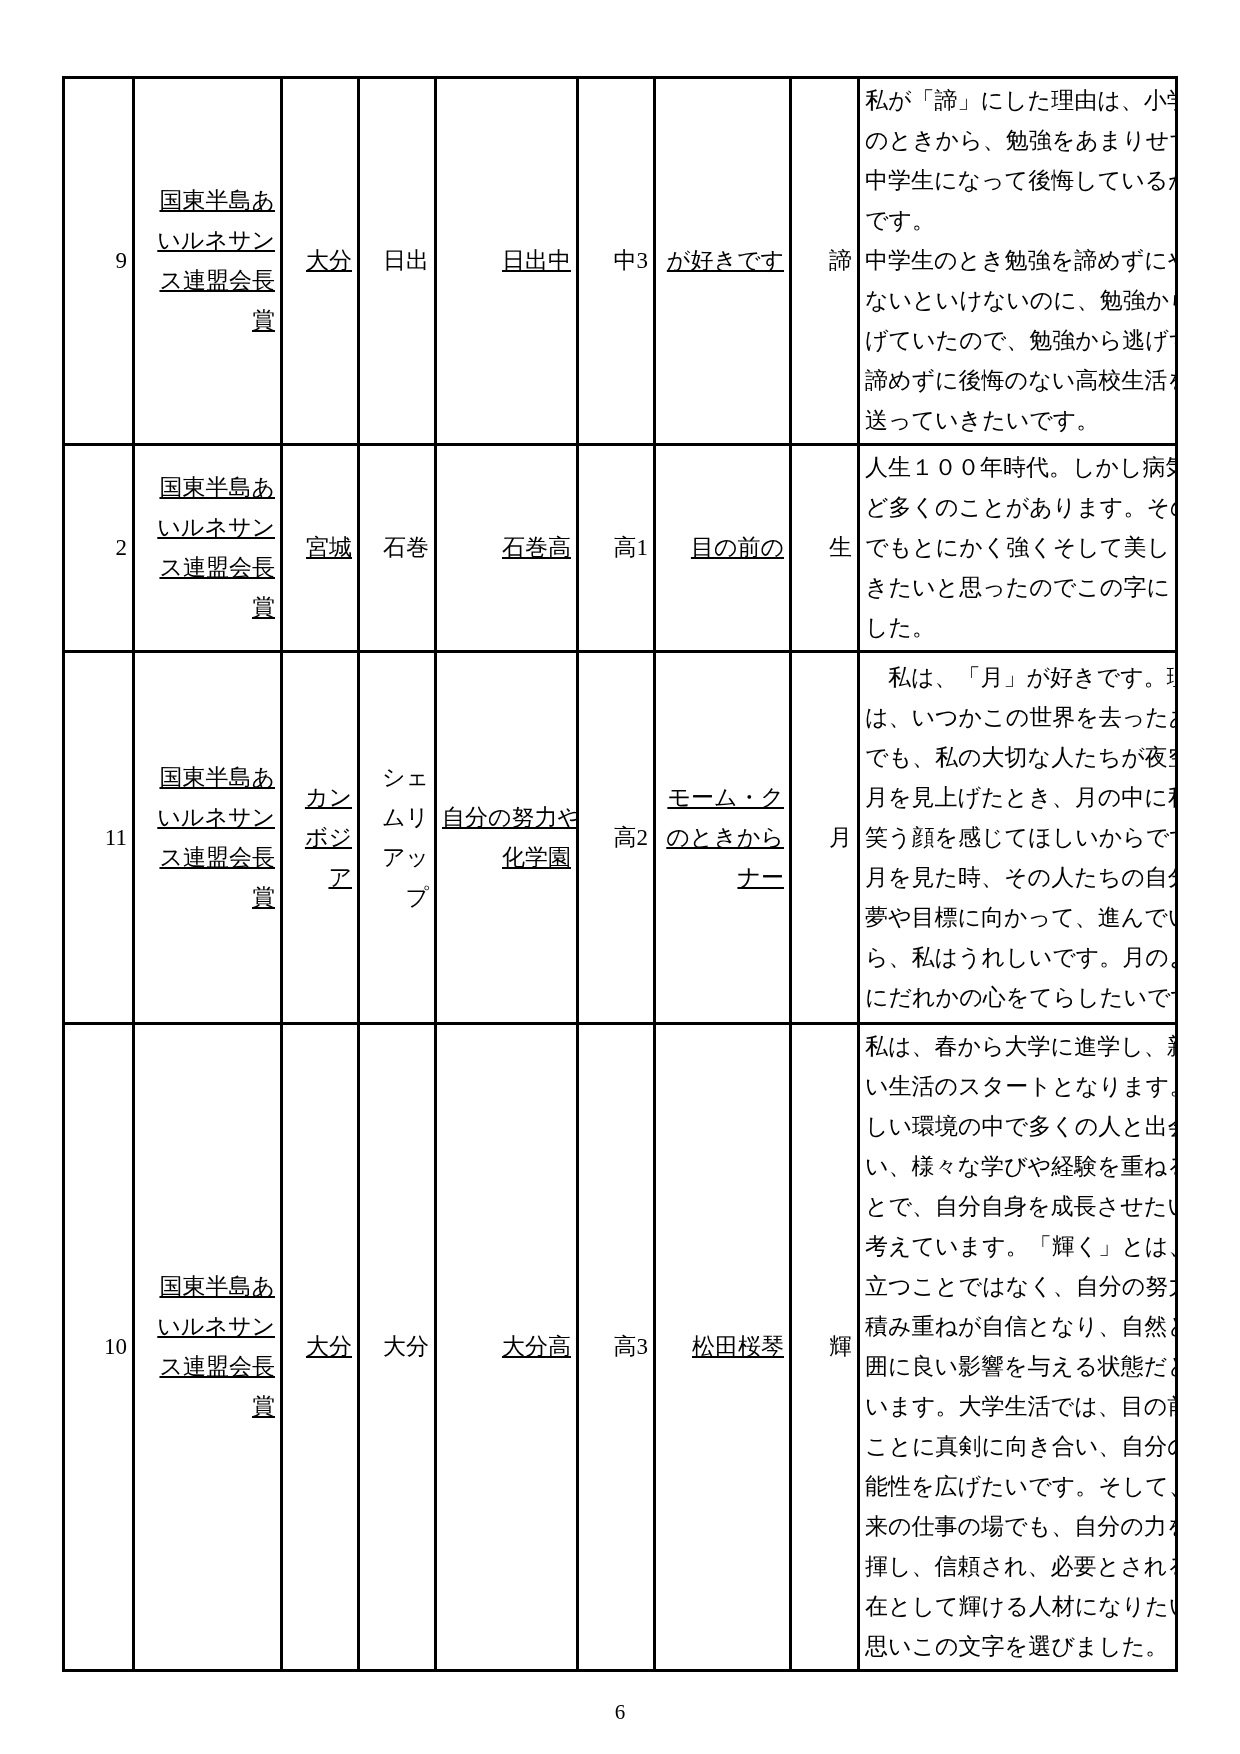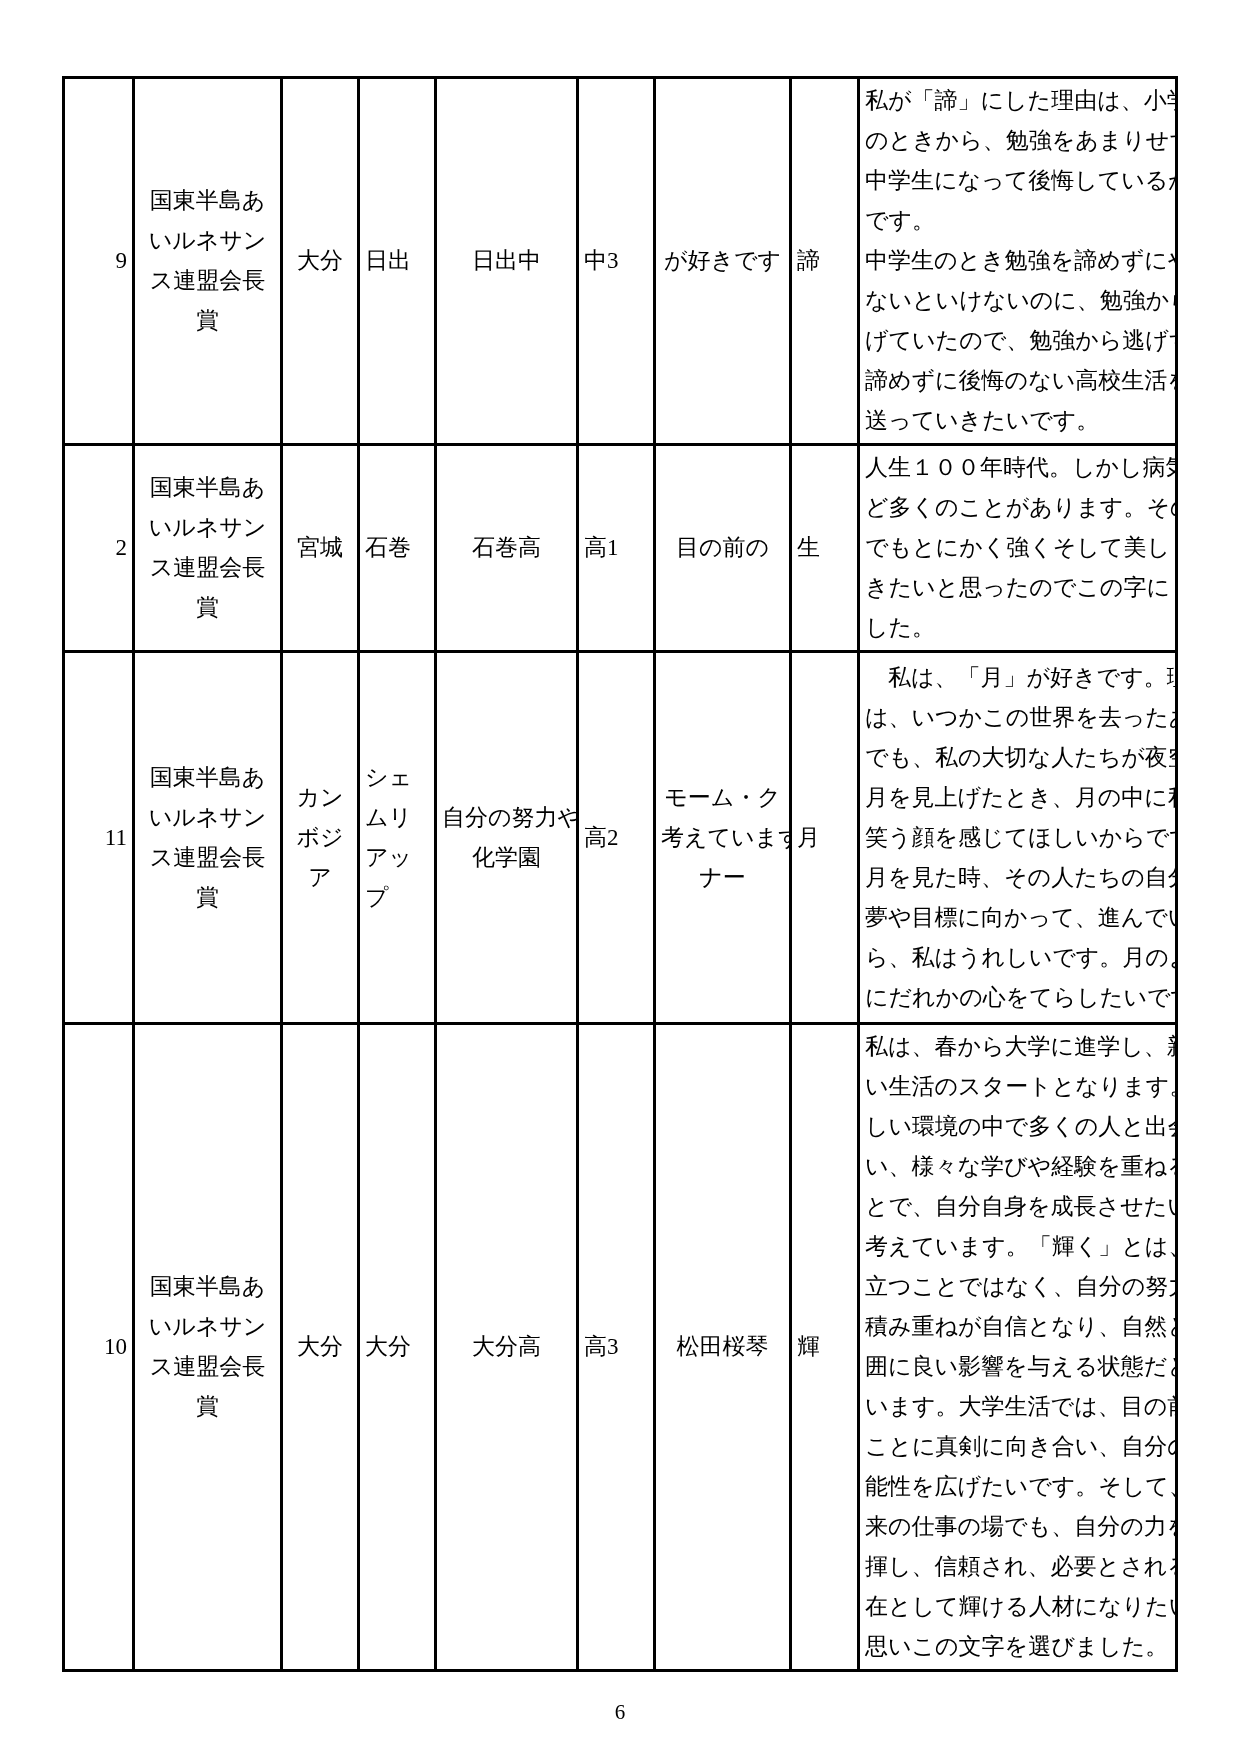--- a/index.html
+++ b/index.html
@@ -37,24 +37,25 @@
   tr.r9  { height: 360px; }
   tr.r10 { height: 194px; }
   tr.r11 { height: 372px; }
   tr.r12 { height: 647px; }
   td.c-no {
     text-align: right;
     padding-right: 4px;
     font-size: 22px;
   }
   td.c-award, td.c-pref, td.c-school, td.c-name {
-    text-align: center;
+    text-align: right;
+    text-decoration: underline;
   }
   td.c-city, td.c-grade, td.c-char {
-    text-align: left;
+    text-align: right;
   }
   td.c-reason {
     vertical-align: top;
     text-align: left;
     font-size: 20px;
     padding: 1px 6px;
   }
   .page-number {
     position: absolute;
     left: 0;
@@ -133,21 +134,21 @@
 ボジ
 ア</td>
         <td class="c-city">シェ
 ムリ
 アッ
 プ</td>
         <td class="c-school">自分の努力や
 化学園</td>
         <td class="c-grade">高2</td>
         <td class="c-name">モーム・ク
-考えています
+のときから
 ナー</td>
         <td class="c-char">月</td>
         <td class="c-reason">　私は、「月」が好きです。理由
 は、いつかこの世界を去ったあと
 でも、私の大切な人たちが夜空の
 月を見上げたとき、月の中に私の
 笑う顔を感じてほしいからです。
 月を見た時、その人たちの自分の
 夢や目標に向かって、進んでいた
 ら、私はうれしいです。月のよう

